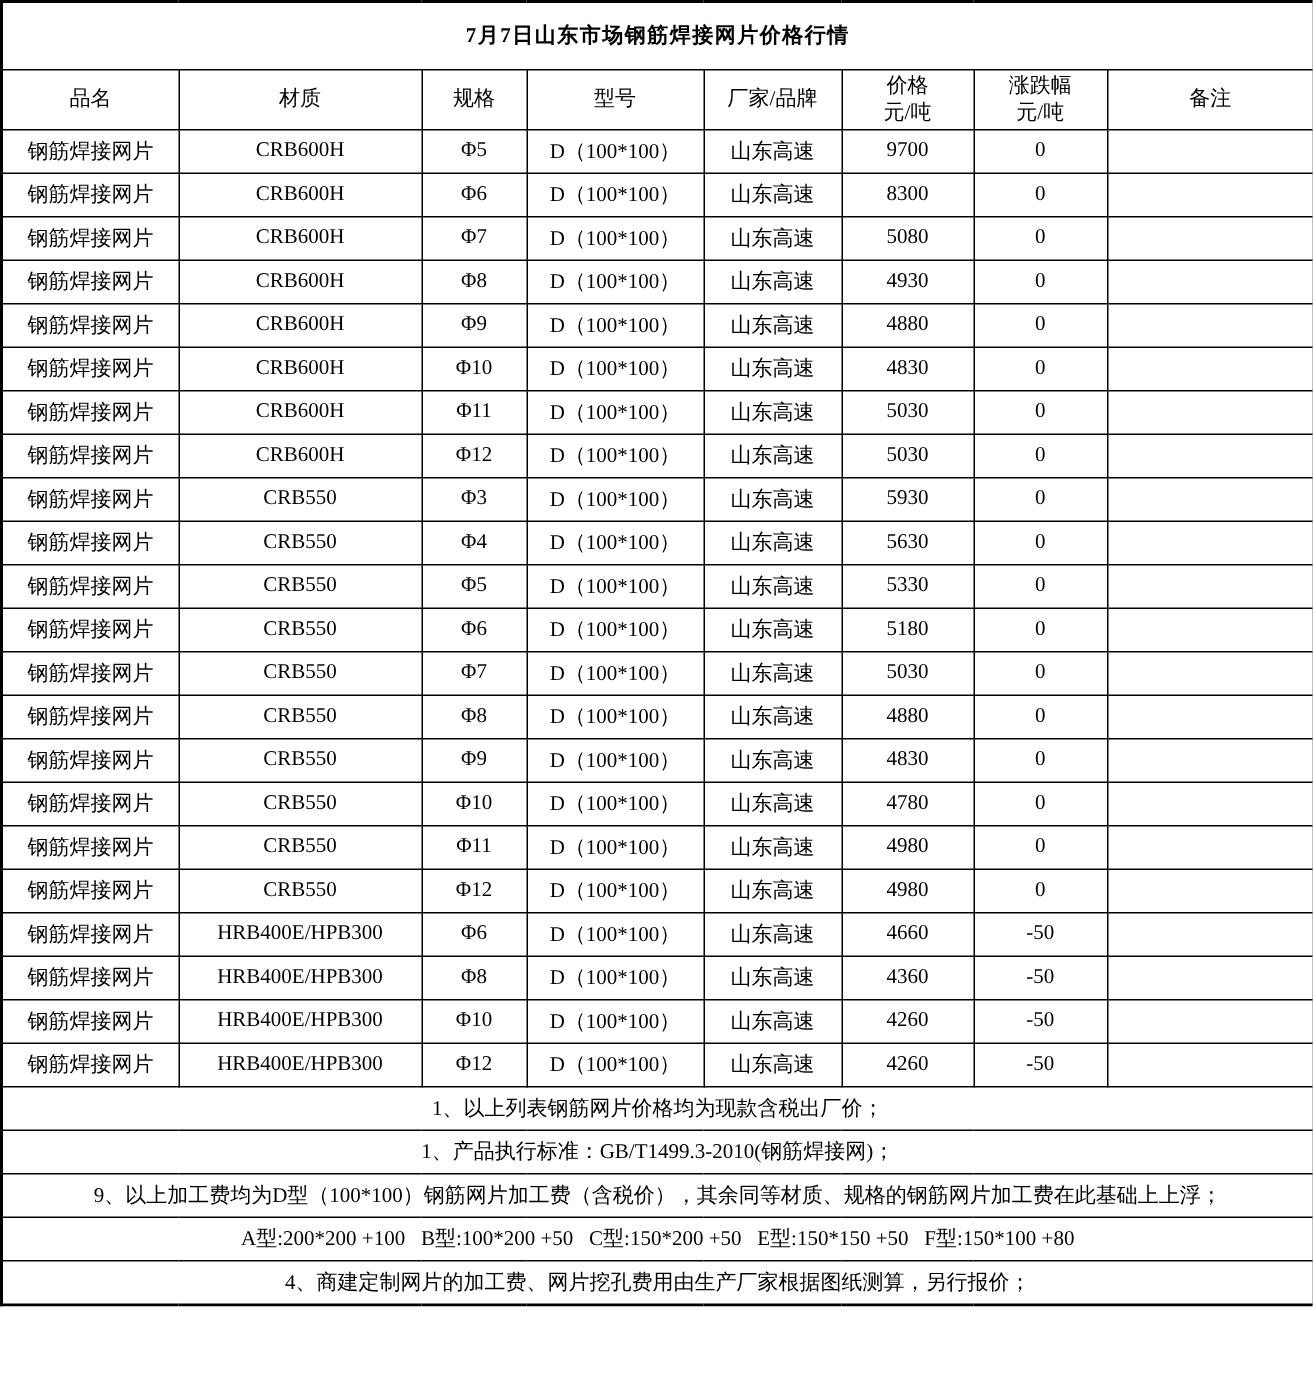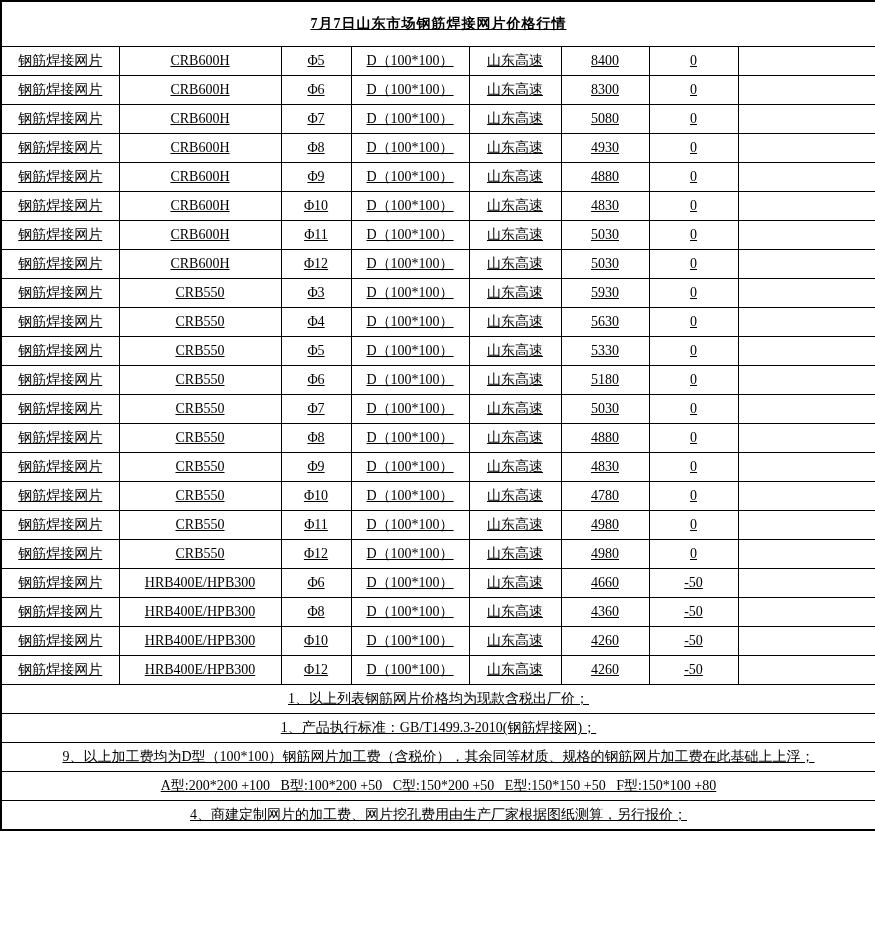--- a/index.html
+++ b/index.html
@@ -4,21 +4,20 @@
 <style>
   html, body {
     margin: 0;
     padding: 0;
     background: #ffffff;
     width: 875px;
   }
   .page {
     width: 875px;
     box-sizing: border-box;
-    text-decoration: underline;
   }
   table.price-table {
     width: 875px;
     border-collapse: collapse;
     table-layout: fixed;
     border: 2px solid #000000;
     background: #ffffff;
   }
   table.price-table td {
     border: 1px solid #000000;
@@ -67,27 +66,43 @@
       <col style="width:118px">
       <col style="width:92px">
       <col style="width:88px">
       <col style="width:89px">
       <col style="width:138px">
     </colgroup>
     <tbody id="table-body">
       <tr>
         <td colspan="8" class="title-cell">7月7日山东市场钢筋焊接网片价格行情</td>
       </tr>
+      <tr id="header-row">
+          <td class="header-cell">品名</td>
+          <td class="header-cell">材质</td>
+          <td class="header-cell">规格</td>
+          <td class="header-cell">型号</td>
+          <td class="header-cell">厂家/品牌</td>
+          <td class="header-cell">
+            <div>价格</div>
+            <div>元/吨</div>
+          </td>
+          <td class="header-cell">
+            <div>涨跌幅</div>
+            <div>元/吨</div>
+          </td>
+          <td class="header-cell">备注</td>
+        </tr>
     <tr class="data-row">
           <td>钢筋焊接网片</td>
           <td>CRB600H</td>
           <td>Φ5</td>
           <td>D（100*100）</td>
           <td>山东高速</td>
-          <td>8400</td>
+          <td>9700</td>
           <td>0</td>
           <td></td>
         </tr>
         <tr class="data-row">
           <td>钢筋焊接网片</td>
           <td>CRB600H</td>
           <td>Φ6</td>
           <td>D（100*100）</td>
           <td>山东高速</td>
           <td>8300</td>

